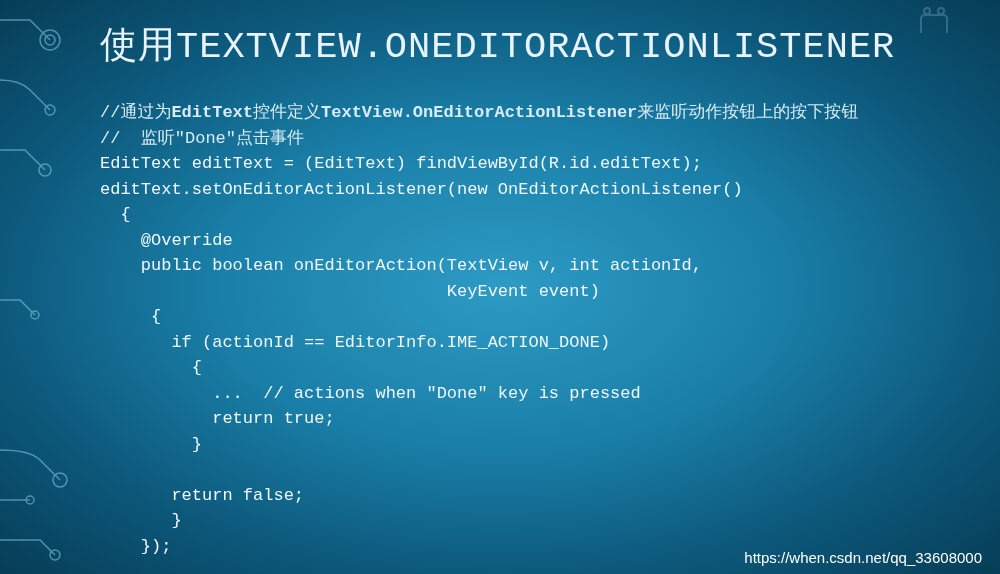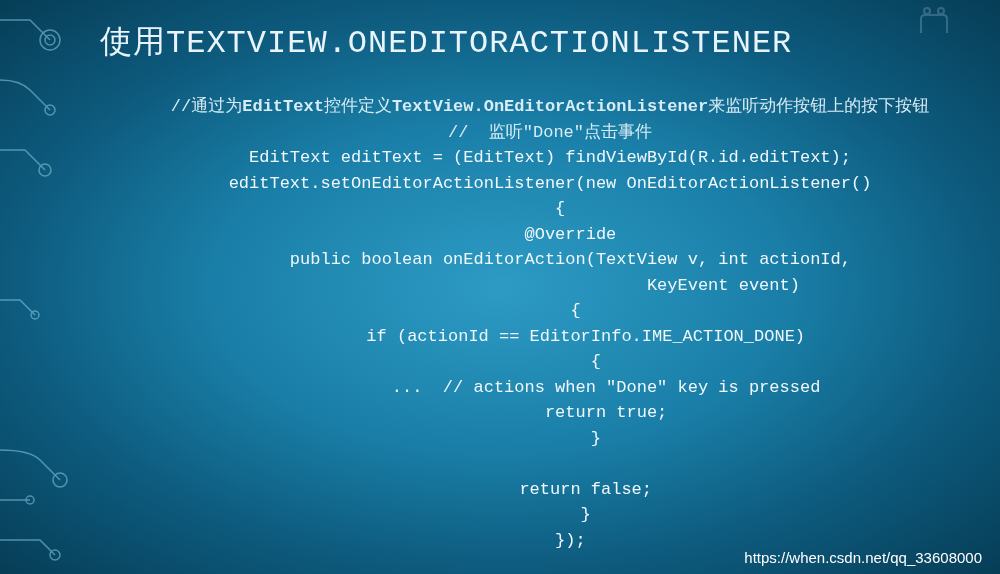--- a/index.html
+++ b/index.html
@@ -19,34 +19,33 @@
     .circuit-decoration {
       position: absolute;
       left: 0;
       top: 0;
       width: 120px;
       height: 574px;
       pointer-events: none;
     }
     .title {
       padding: 20px 0 0 100px;
-      font-size: 32px;
+      font-size: 37px;
       font-weight: 300;
       letter-spacing: 1px;
       color: #e8f4fa;
     }
     .title-cn {
       font-family: 'Microsoft YaHei', sans-serif;
     }
     .code-block {
       padding: 30px 0 0 100px;
       font-size: 17px;
       line-height: 1.5;
       color: #f0f8fc;
-      text-align: center;
     }
     .code-block pre {
       font-family: 'Consolas', 'Courier New', monospace;
       white-space: pre;
     }
     .comment {
       color: #d8ecf5;
     }
     .keyword-bold {
       font-weight: bold;

